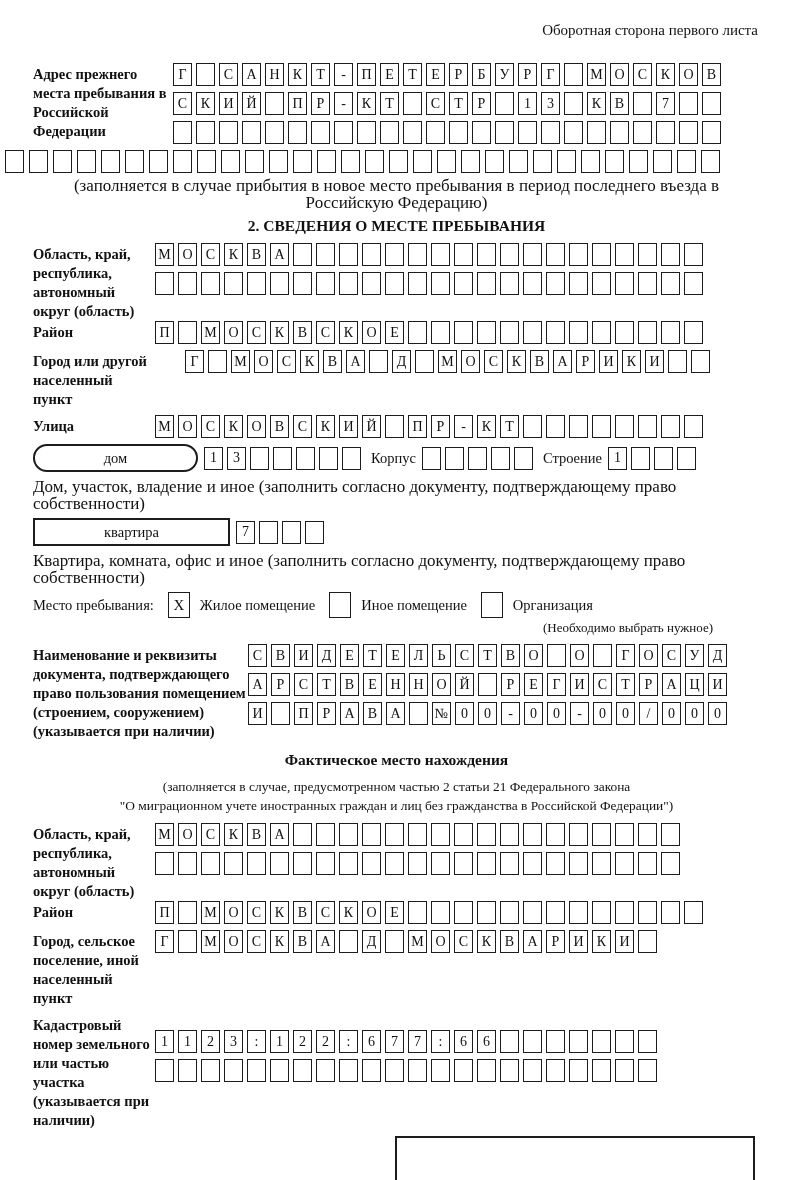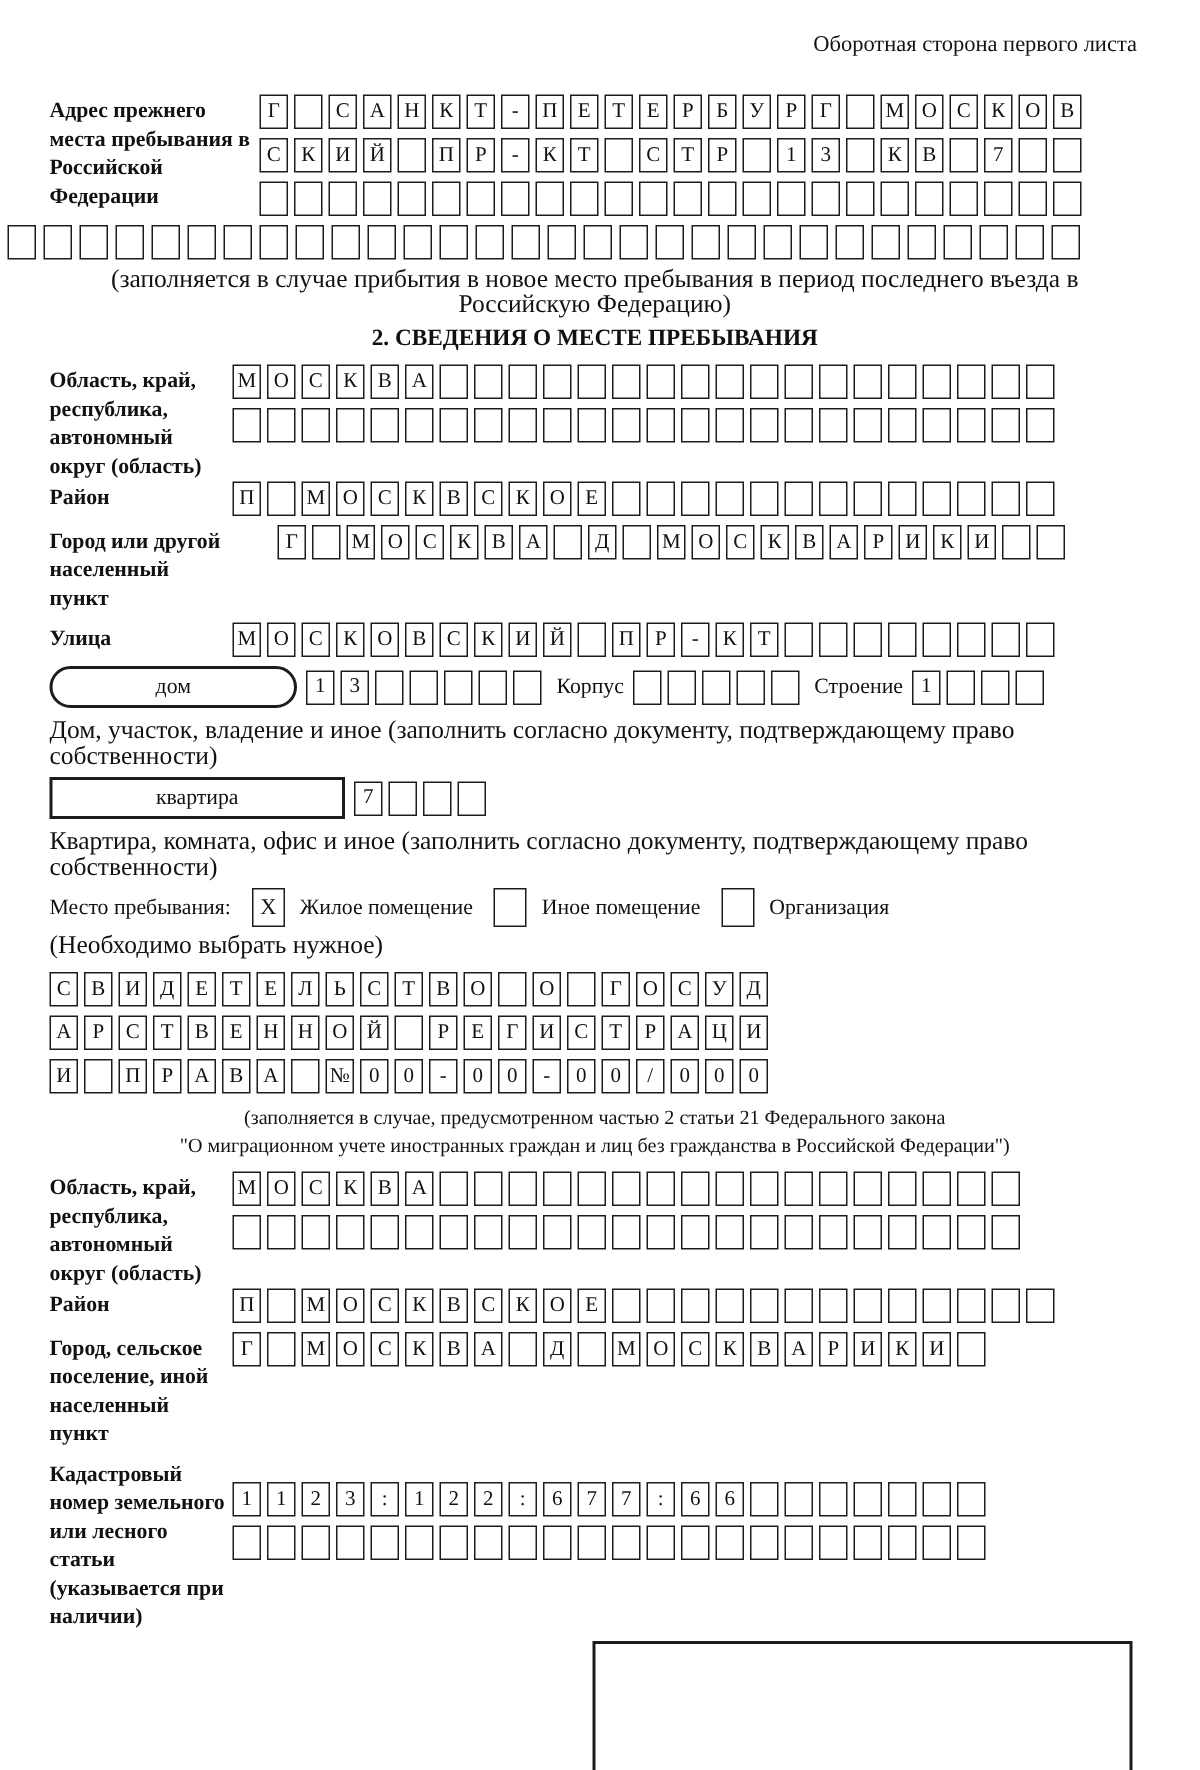--- a/index.html
+++ b/index.html
@@ -41,21 +41,21 @@
     border:2px solid #1c1c1c; height:24px; display:flex;
     align-items:center; justify-content:center; font-size:14.5px; flex:none;
   }
   .wb165 { width:161px; margin-right:6px;border-radius:14px; }
   .wb195 { width:193px; margin-right:6px; }
   .inline-lbl { font-size:14.5px; margin:0 6px 0 10px; flex:none; }
 
   .place-line { display:flex; align-items:center; margin:6px 0 2px 0; font-size:14.5px; }
   .place-line .boxes { margin:0 10px 0 14px; }
   .check .cell { width:20px; height:24px; font-size:15px; }
-  .choose-note { text-align:left; width:680px; font-size:17px; margin:2px 0 8px 0; }
+  .choose-note { text-align:right; width:680px; font-size:13px; margin:2px 0 8px 0; }
 
   .doc-block { margin-top:2px; }
 
   .fact-title { font-weight:bold; font-size:15.5px; text-align:center; margin:10px 0 8px 0; }
   .fact-cap { text-align:center; font-size:13.4px; line-height:19px; }
   .fact-cap-wrap { margin-bottom:8px; }
 
   .offset-rows { margin-top:16px; }
 
   .stamp-wrap { margin-left:362px; margin-top:6px; }
@@ -385,20 +385,21 @@
       </div>
     <span>Иное помещение</span>
     <div class="boxes check">
         <span class="cell"></span>
       </div>
     <span>Организация</span>
   </div>
   <div class="choose-note">(Необходимо выбрать нужное)</div>
 
   <div class="row doc-block">
+    <div class="lbl w215">Наименование и реквизиты документа, подтверждающего право пользования помещением (строением, сооружением) (указывается при наличии)</div>
     <div class="rows">
       <div class="boxes">
           <span class="cell">С</span>
           <span class="cell">В</span>
           <span class="cell">И</span>
           <span class="cell">Д</span>
           <span class="cell">Е</span>
           <span class="cell">Т</span>
           <span class="cell">Е</span>
           <span class="cell">Л</span>
@@ -458,20 +459,21 @@
           <span class="cell">0</span>
           <span class="cell">0</span>
           <span class="cell">/</span>
           <span class="cell">0</span>
           <span class="cell">0</span>
           <span class="cell">0</span>
         </div>
     </div>
   </div>
 
+  <div class="fact-title">Фактическое место нахождения</div>
   <div class="fact-cap-wrap">
     <div class="fact-cap">(заполняется в случае, предусмотренном частью 2 статьи 21 Федерального закона</div>
     <div class="fact-cap">"О миграционном учете иностранных граждан и лиц без гражданства в Российской Федерации")</div>
   </div>
 
   <div class="row">
     <div class="lbl w122">Область, край, республика, автономный округ (область)</div>
     <div class="rows">
       <div class="boxes">
           <span class="cell">М</span>
@@ -578,21 +580,21 @@
         <span class="cell">А</span>
         <span class="cell">Р</span>
         <span class="cell">И</span>
         <span class="cell">К</span>
         <span class="cell">И</span>
         <span class="cell"></span>
       </div>
   </div>
 
   <div class="row">
-    <div class="lbl w122">Кадастровый номер земельного или лесного статьи (указывается при наличии)</div>
+    <div class="lbl w122">Кадастровый номер земельного или частью участка (указывается при наличии)</div>
     <div class="rows offset-rows">
       <div class="boxes">
           <span class="cell">1</span>
           <span class="cell">1</span>
           <span class="cell">2</span>
           <span class="cell">3</span>
           <span class="cell">:</span>
           <span class="cell">1</span>
           <span class="cell">2</span>
           <span class="cell">2</span>

